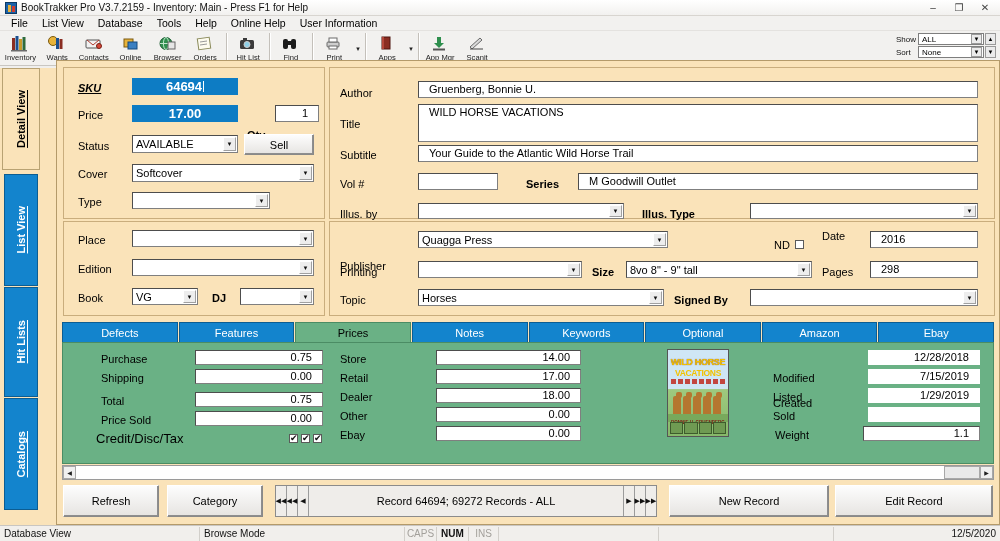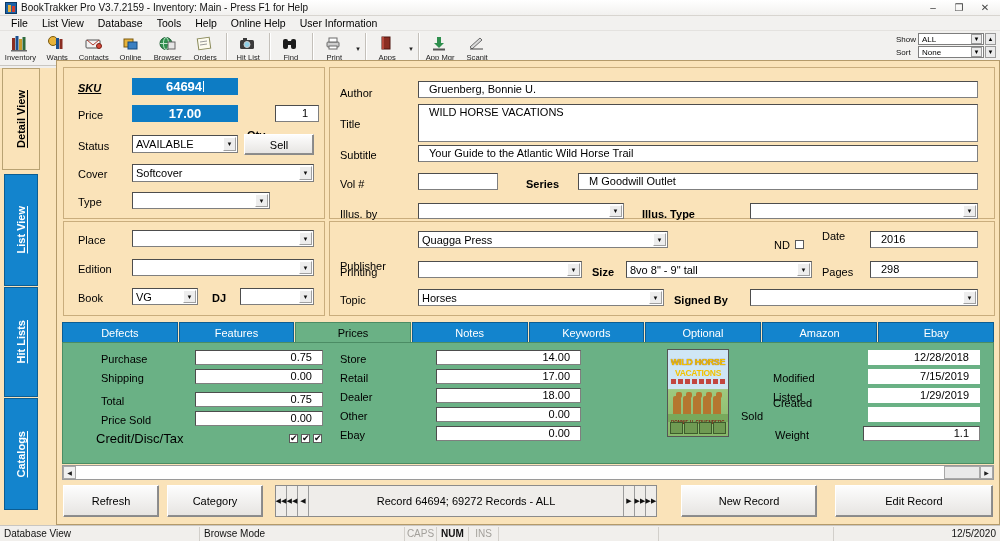--- a/index.html
+++ b/index.html
@@ -784,21 +784,21 @@
         <span>12/28/2018</span>
       </div>
       <div class="green-label" style="left:710px;top:29px;">Modified</div>
       <div class="txtbox right ro" style="left:805px;top:26px;width:112px;height:15px;border-color:#fff;">
         <span>7/15/2019</span>
       </div>
       <div class="green-label" style="left:710px;top:48px;">Listed</div>
       <div class="txtbox right ro" style="left:805px;top:45px;width:112px;height:15px;border-color:#fff;">
         <span>1/29/2019</span>
       </div>
-      <div class="green-label" style="left:678px;top:67px;text-align:right;">Sold</div>
+      <div class="green-label" style="left:710px;top:67px;text-align:right;">Sold</div>
       <div class="txtbox right ro" style="left:805px;top:64px;width:112px;height:15px;border-color:#fff;">
         <span></span>
       </div>
       <div class="green-label" style="left:712px;top:86px;">Weight</div>
       <div class="txtbox right" style="left:800px;top:83px;width:117px;height:15px;">
         <span>1.1</span>
       </div>
     </div>
 
     <div class="hscroll">
@@ -820,21 +820,21 @@
       <div class="navbar-grp">
         <span class="navbtn">◀◀</span>
         <span class="navbtn">◀◀</span>
         <span class="navbtn">◀</span>
         <span class="navlabel">Record 64694;  69272 Records - ALL</span>
         <span class="navbtn r">▶</span>
         <span class="navbtn r">▶▶</span>
         <span class="navbtn r">▶▶</span>
       </div>
 
-      <div class="btn3d" style="left:606px;top:0px;width:136px;height:32px;margin-left:12px;">
+      <div class="btn3d" style="left:606px;top:0px;width:160px;height:32px;">
         <span>New Record</span>
       </div>
       <div class="btn3d" style="left:772px;top:0px;width:158px;height:32px;">
         <span>Edit Record</span>
       </div>
     </div>
 
   </div>
 
   <div class="statusbar">

